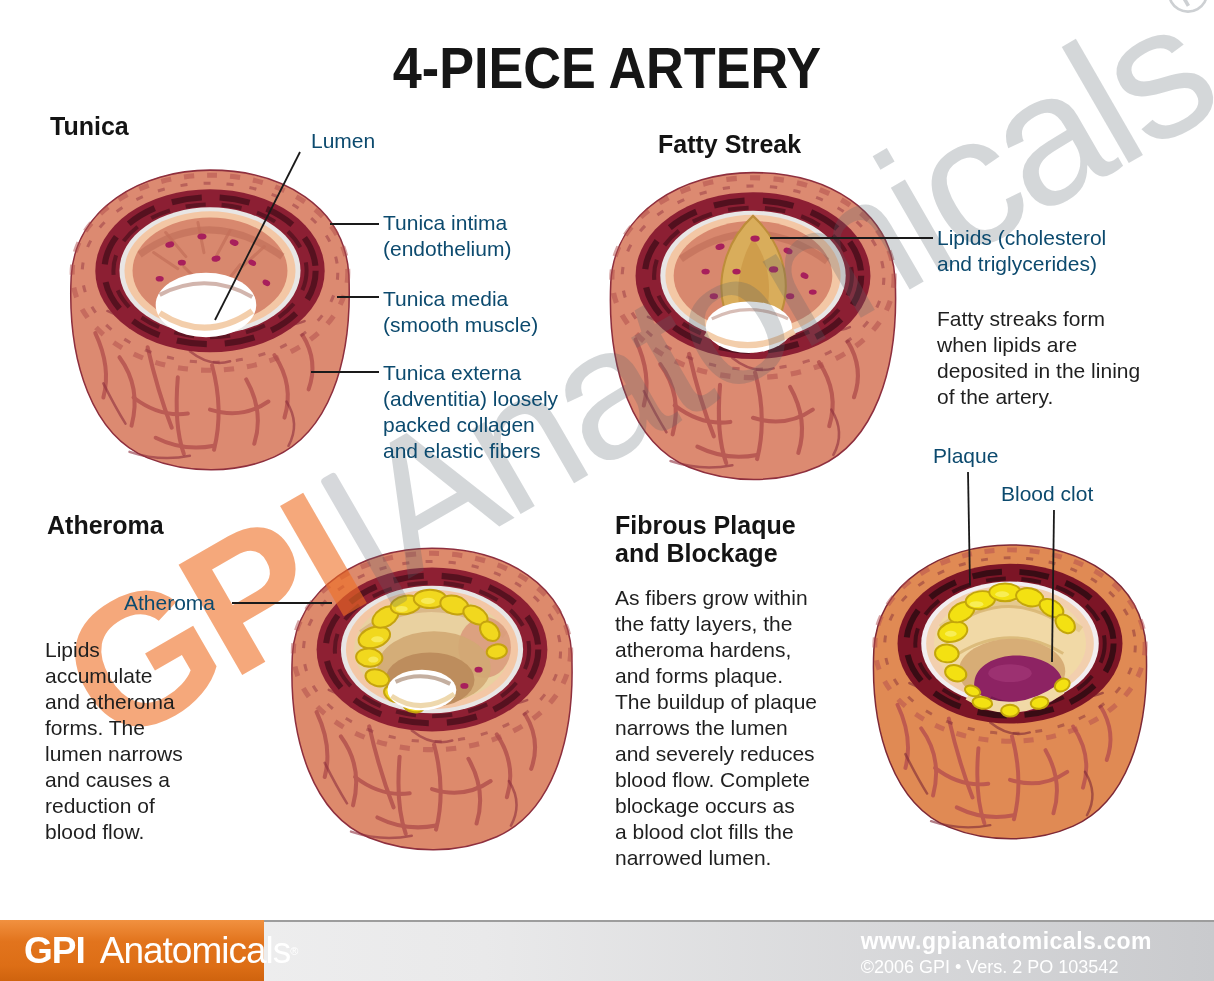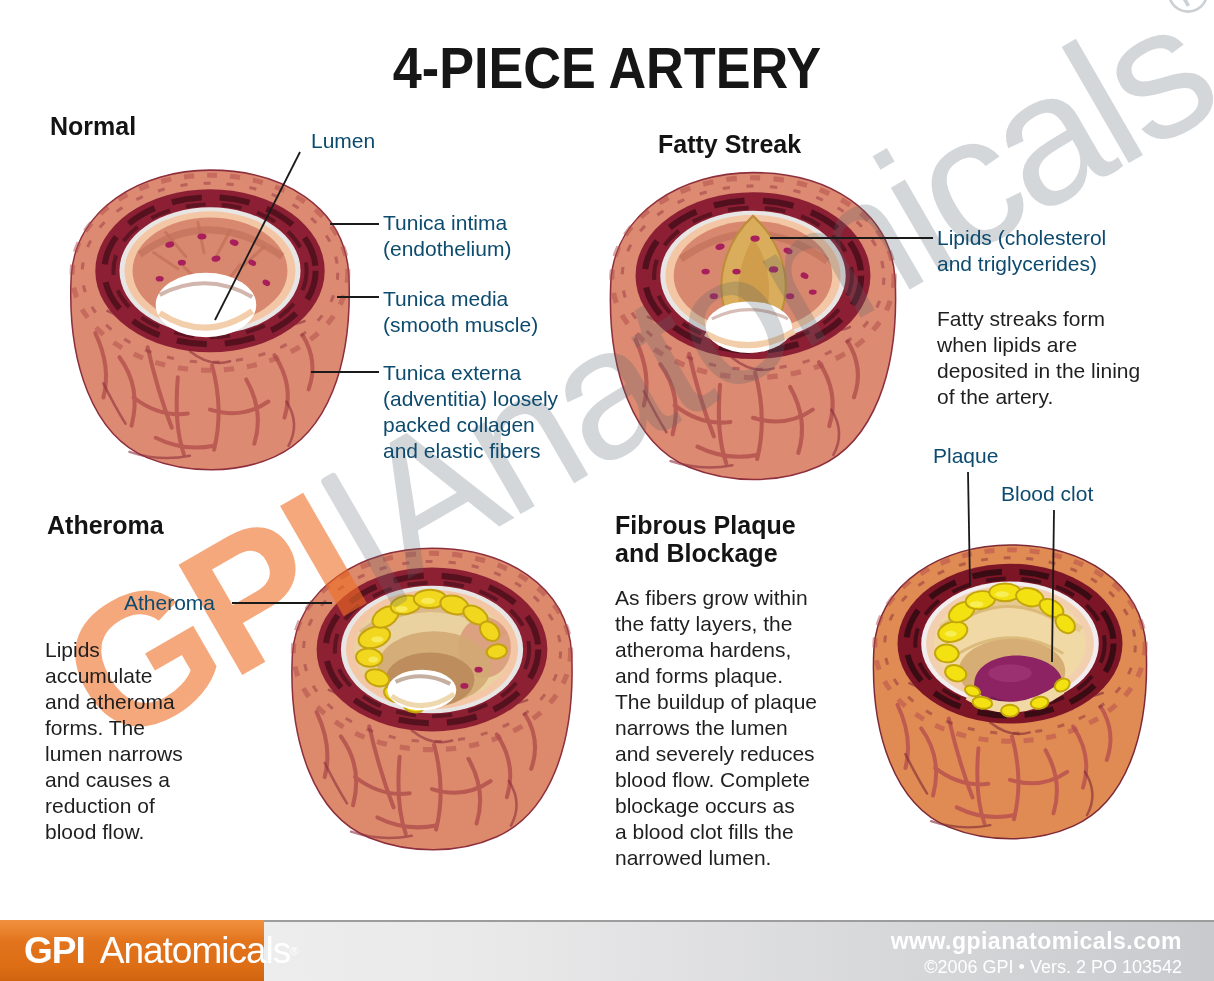--- a/index.html
+++ b/index.html
@@ -27,21 +27,21 @@
                background:linear-gradient(to right,#f2f2f2 0%,#e9e9ea 40%,#c9cacd 100%);
                border-top:2px solid #9d9d9d;box-sizing:border-box;}
   .footer-orange{left:0;top:920px;width:264px;height:61px;
                background:linear-gradient(to bottom,#f19140 0%,#e2741d 35%,#dd6e16 75%,#cf630e 100%);
                display:flex;align-items:center;padding-left:24px;box-sizing:border-box;}
   .logo-gpi{color:#fff;font-weight:bold;font-size:37px;letter-spacing:-1px;}
   .logo-bar{display:inline-block;width:2px;height:42px;background:rgba(255,255,255,.85);
             margin:0 7px 0 8px;vertical-align:-10px;}
   .logo-name{color:#fff;font-size:37px;font-weight:400;letter-spacing:-1px;}
   .logo-reg{color:#fff;font-size:11px;vertical-align:-8px;}
-  .foot-right{right:32px;top:928px;text-align:right;color:#ffffff;}
+  .foot-right{right:62px;top:928px;color:#ffffff;}
   .foot-web{font-size:23px;font-weight:bold;letter-spacing:.5px;}
   .foot-copy{font-size:18px;margin-top:2px;}
 </style>
 </head>
 <body>
 
 <div class="page">
 
   <svg width="0" height="0" style="position:absolute" aria-hidden="true">
     <defs>
@@ -210,21 +210,21 @@
       <line x1="330" y1="224" x2="379" y2="224"></line>
       <line x1="337" y1="297" x2="379" y2="297"></line>
       <line x1="311" y1="372" x2="379" y2="372"></line>
       <line x1="770" y1="238" x2="933" y2="238"></line>
       <line x1="968" y1="472" x2="970" y2="585"></line>
       <line x1="1054" y1="510" x2="1052" y2="662"></line>
       <line x1="232" y1="603" x2="332" y2="603"></line>
     </g>
   </svg>
 
-  <div class="abs sec-head z-text" style="left:50px;top:112px">Normal</div>
+  <div class="abs sec-head z-text" style="left:50px;top:112px">Tunica</div>
   <div class="abs lbl z-text" style="left:311px;top:128px">Lumen</div>
   <div class="abs lbl z-text" style="left:383px;top:210px">Tunica intima
 (endothelium)</div>
   <div class="abs lbl z-text" style="left:383px;top:286px">Tunica media
 (smooth muscle)</div>
   <div class="abs lbl z-text" style="left:383px;top:360px">Tunica externa
 (adventitia) loosely
 packed collagen
 and elastic fibers</div>
 

